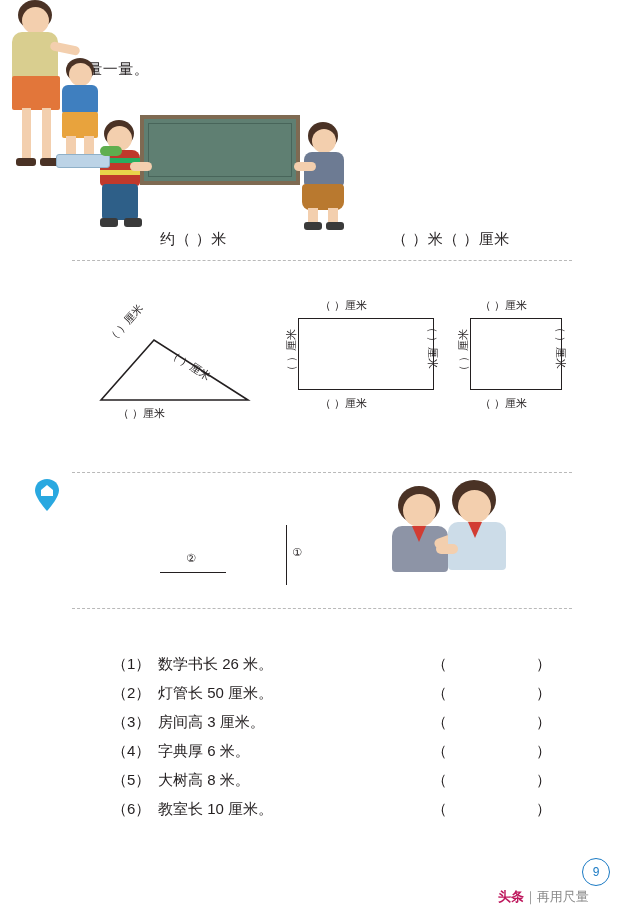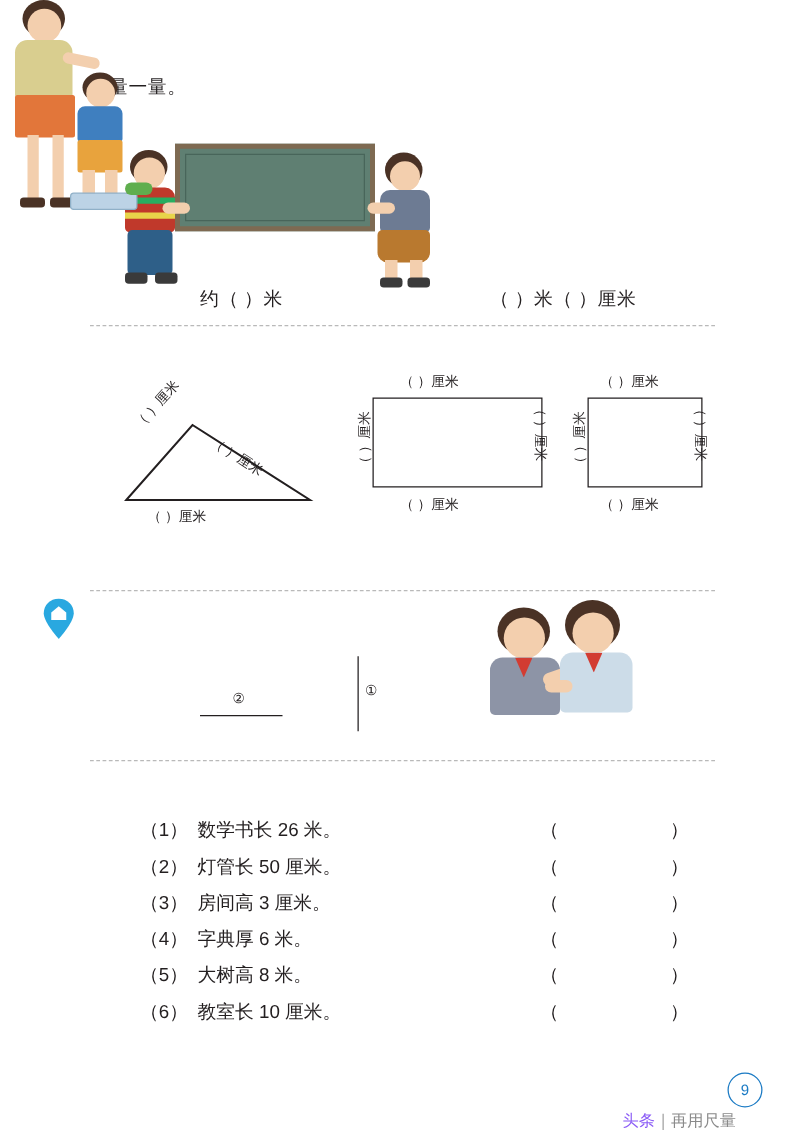--- a/index.html
+++ b/index.html
@@ -19,21 +19,21 @@
     position: absolute;
     left: 0; top: 0;
     width: 640px;
     height: 916px;
   }
   .qnum {
     font-family: "Liberation Serif", serif;
     font-size: 15px;
   }
   .cn {
-    font-family: Liberation Serif, serif;
+    font-family: Liberation Sans, sans-serif;
     font-size: 15px;
     letter-spacing: 0.5px;
   }
   .small-cn {
     font-family: "Liberation Sans", "DejaVu Sans", sans-serif;
     font-size: 11px;
   }
   .dashed-sep {
     position: absolute;
     border-top: 1px dashed #b9b9b9;
@@ -118,21 +118,21 @@
     font-size: 12px;
     color: #1a7ac4;
   }
   #watermark {
     position: absolute;
     left: 498px; top: 888px;
     font-family: "Liberation Sans","DejaVu Sans",sans-serif;
     font-size: 13px;
     color: #8a8a8a;
   }
-  #watermark .wm-red { color: #8b5cf6; font-weight: normal; }
+  #watermark .wm-red { color: #be185d; font-weight: bold; }
 </style>
 </head>
 <body>
 
 <div class="page">
 
   <div id="q5-head">
     <span class="qnum">5.</span>
     <span class="cn">量一量。</span>
   </div>

